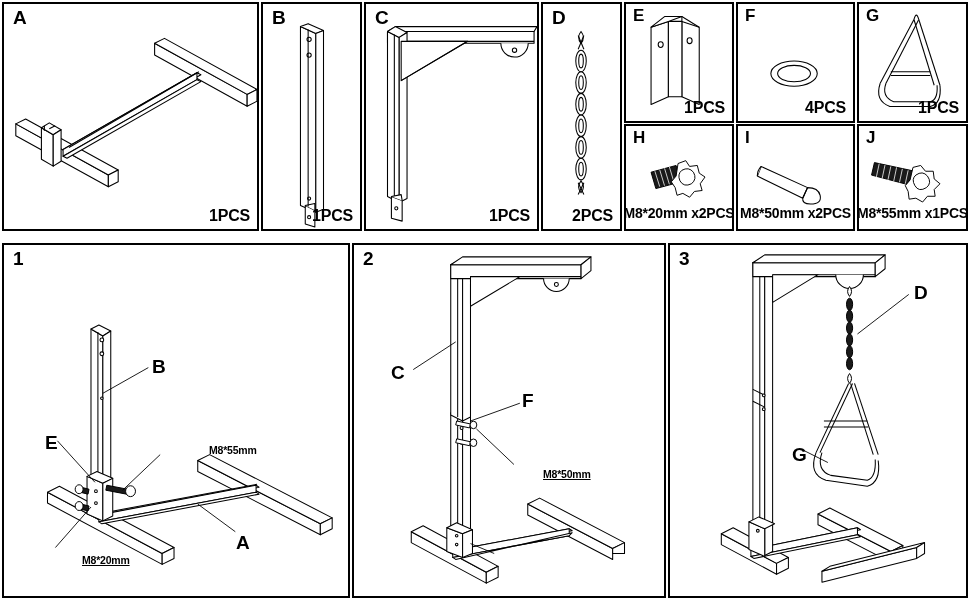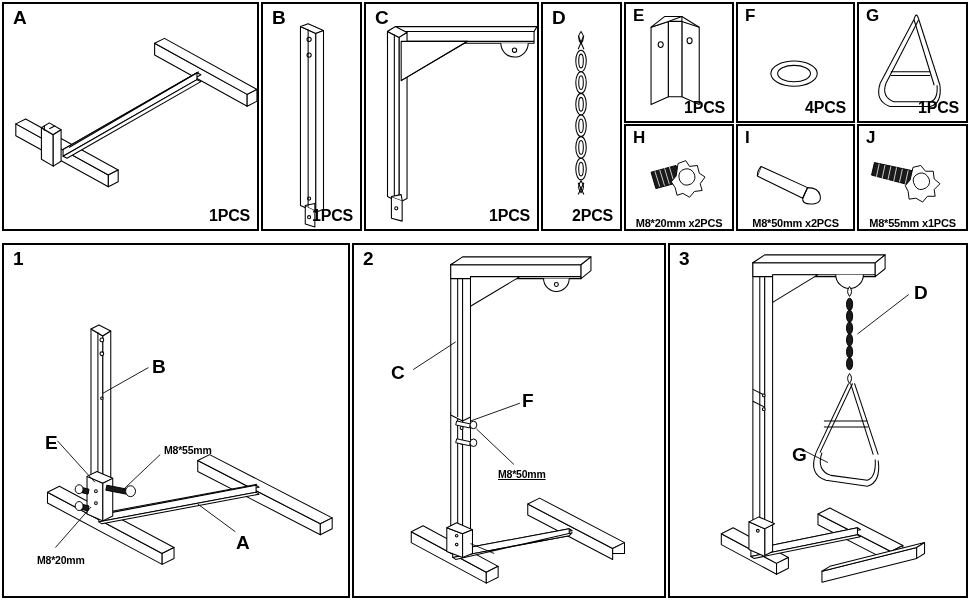--- a/index.html
+++ b/index.html
@@ -48,42 +48,43 @@
     bottom: 4px;
     font-size: 16px;
     font-weight: bold;
     letter-spacing: -0.2px;
     white-space: nowrap;
   }
   .qty.center {
     right: auto;
     left: 50%;
     transform: translateX(-50%);
-    bottom: 0;
-    font-size: 11px;
+    bottom: 8px;
+    font-size: 14px;
   }
   .art {
     position: absolute;
     inset: 0;
   }
   .art svg { display: block; width: 100%; height: 100%; }
   
   .calloutL {
     position: absolute;
     font-weight: bold;
     font-size: 19px;
     line-height: 1;
   }
   .calloutT {
     position: absolute;
     font-weight: bold;
     font-size: 10.5px;
     line-height: 1;
     letter-spacing: -0.2px;
     white-space: nowrap;
+    margin-left: 45px;
   }
 </style>
 </head>
 <body>
 
 <div id="sheet">
 
   <div class="panel" style="left:2px; top:2px; width:257px; height:229px;">
     <div class="panel-letter big">A</div>
     <div class="art">
@@ -367,21 +368,21 @@
           <path d="M52 306 L88 265"></path>
           <path d="M158 212 L120 248"></path>
           <path d="M234 290 L196 262"></path>
         </g>
       </svg>
     </div>
     <div class="calloutL" style="left:148px; top:112px;">B</div>
     <div class="calloutL" style="left:41px; top:188px;">E</div>
     <div class="calloutL" style="left:232px; top:288px;">A</div>
     <div class="calloutT" style="left:160px; top:200px;">M8*55mm</div>
-    <div class="calloutT" style="left:33px; top:310px;">M8*20mm</div>
+    <div class="calloutT" style="left:33px; top:310px;text-decoration:underline;">M8*20mm</div>
   </div>
 
   <div class="panel" style="left:352px; top:243px; width:314px; height:355px;">
     <div class="panel-letter big">2</div>
     <div class="art">
       <svg viewBox="0 0 314 355" preserveAspectRatio="none">
         <g fill="#fff" stroke="#000" stroke-width="1.05" stroke-linejoin="round">
 
           <path d="M58 290 L134 331 L134 342 L58 301 Z"></path>
           <path d="M58 290 L70 284 L146 325 L134 331 Z"></path>

